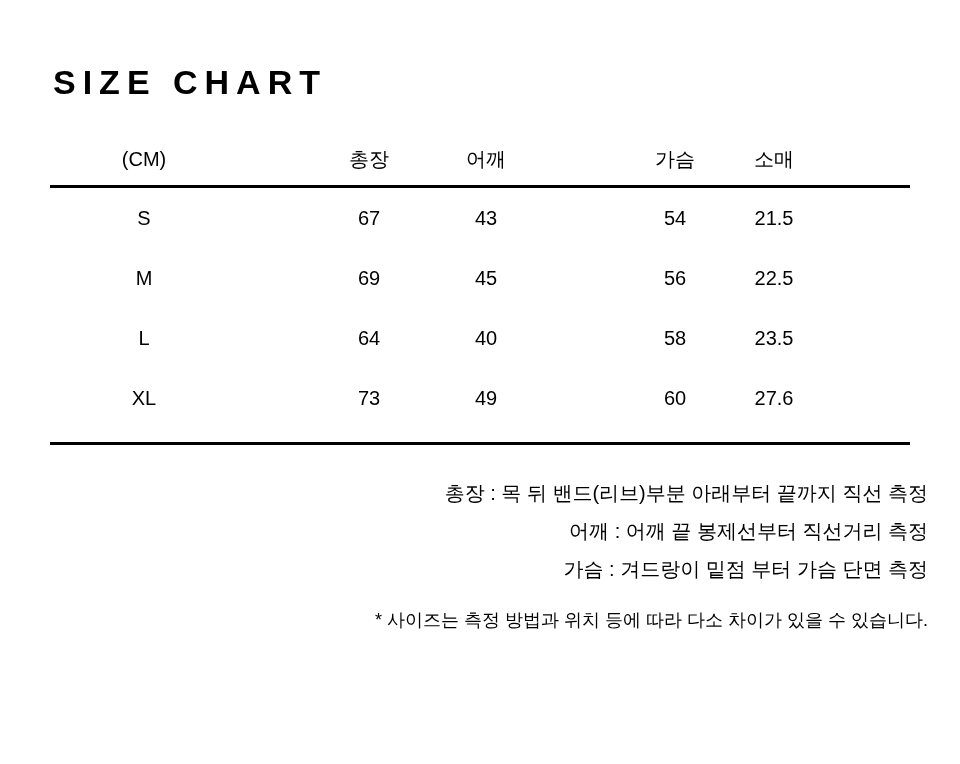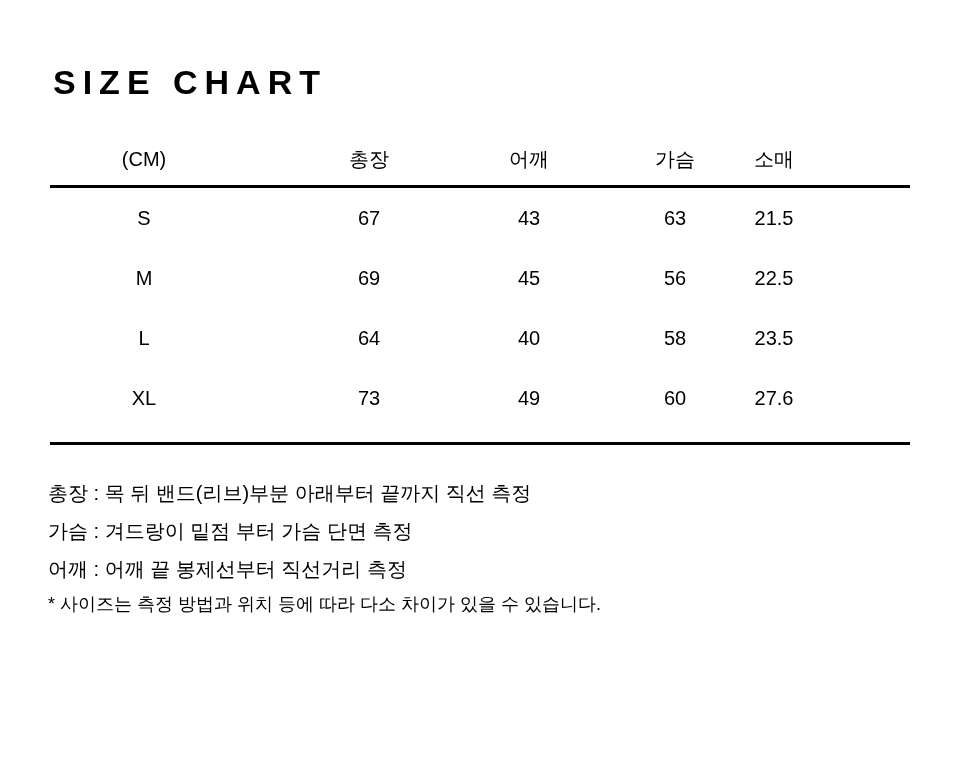--- a/index.html
+++ b/index.html
@@ -29,37 +29,38 @@
   .trow  { position: relative; height: 60px; }
   .thead span, .trow span {
     position: absolute;
     top: 50%;
     transform: translate(-50%, -50%);
     white-space: nowrap;
     font-size: 20px;
   }
   .c0 { left: 94px; }
   .c1 { left: 312px; margin-left: 7px; }
-  .c2 { left: 479px; }
+  .c2 { left: 436px; }
   .c3 { left: 625px; }
   .c4 { left: 724px; }
   .rule { height: 3px; background: #000000; }
   .tspacer { height: 14px; }
   .notes {
     position: absolute;
     left: 48px; top: 474px;
     width: 880px;
   }
   .notes p {
     margin: 0;
     font-size: 20px;
     line-height: 38px;
     white-space: nowrap;
+    text-align: right;
   }
-  .disclaimers { }
+  .disclaimers { margin-top: 16px; }
   .disclaimers p {
     margin: 0;
     font-size: 18px;
     line-height: 33px;
     white-space: nowrap;
   }
 </style>
 </head>
 <body>
 
@@ -72,21 +73,21 @@
     <span class="c2">어깨</span>
     <span class="c3">가슴</span>
     <span class="c4">소매</span>
   </div>
   <div class="rule"></div>
 
   <div class="trow">
     <span class="c0">S</span>
     <span class="c1">67</span>
     <span class="c2">43</span>
-    <span class="c3">63</span>
+    <span class="c3">54</span>
     <span class="c4">21.5</span>
   </div>
 
   <div class="trow">
     <span class="c0">M</span>
     <span class="c1">69</span>
     <span class="c2">45</span>
     <span class="c3">56</span>
     <span class="c4">22.5</span>
   </div>
@@ -106,19 +107,19 @@
     <span class="c3">60</span>
     <span class="c4">27.6</span>
   </div>
 
   <div class="tspacer"></div>
   <div class="rule"></div>
 </div>
 
 <div class="notes">
   <p>총장 : 목 뒤 밴드(리브)부분 아래부터 끝까지 직선 측정</p>
+  <p>어깨 : 어깨 끝 봉제선부터 직선거리 측정</p>
   <p>가슴 : 겨드랑이 밑점 부터 가슴 단면 측정</p>
-  <p>어깨 : 어깨 끝 봉제선부터 직선거리 측정</p>
 
   <div class="disclaimers">
     <p>* 사이즈는 측정 방법과 위치 등에 따라 다소 차이가 있을 수 있습니다.</p>
   </div>
 </div>
 
 </body></html>

